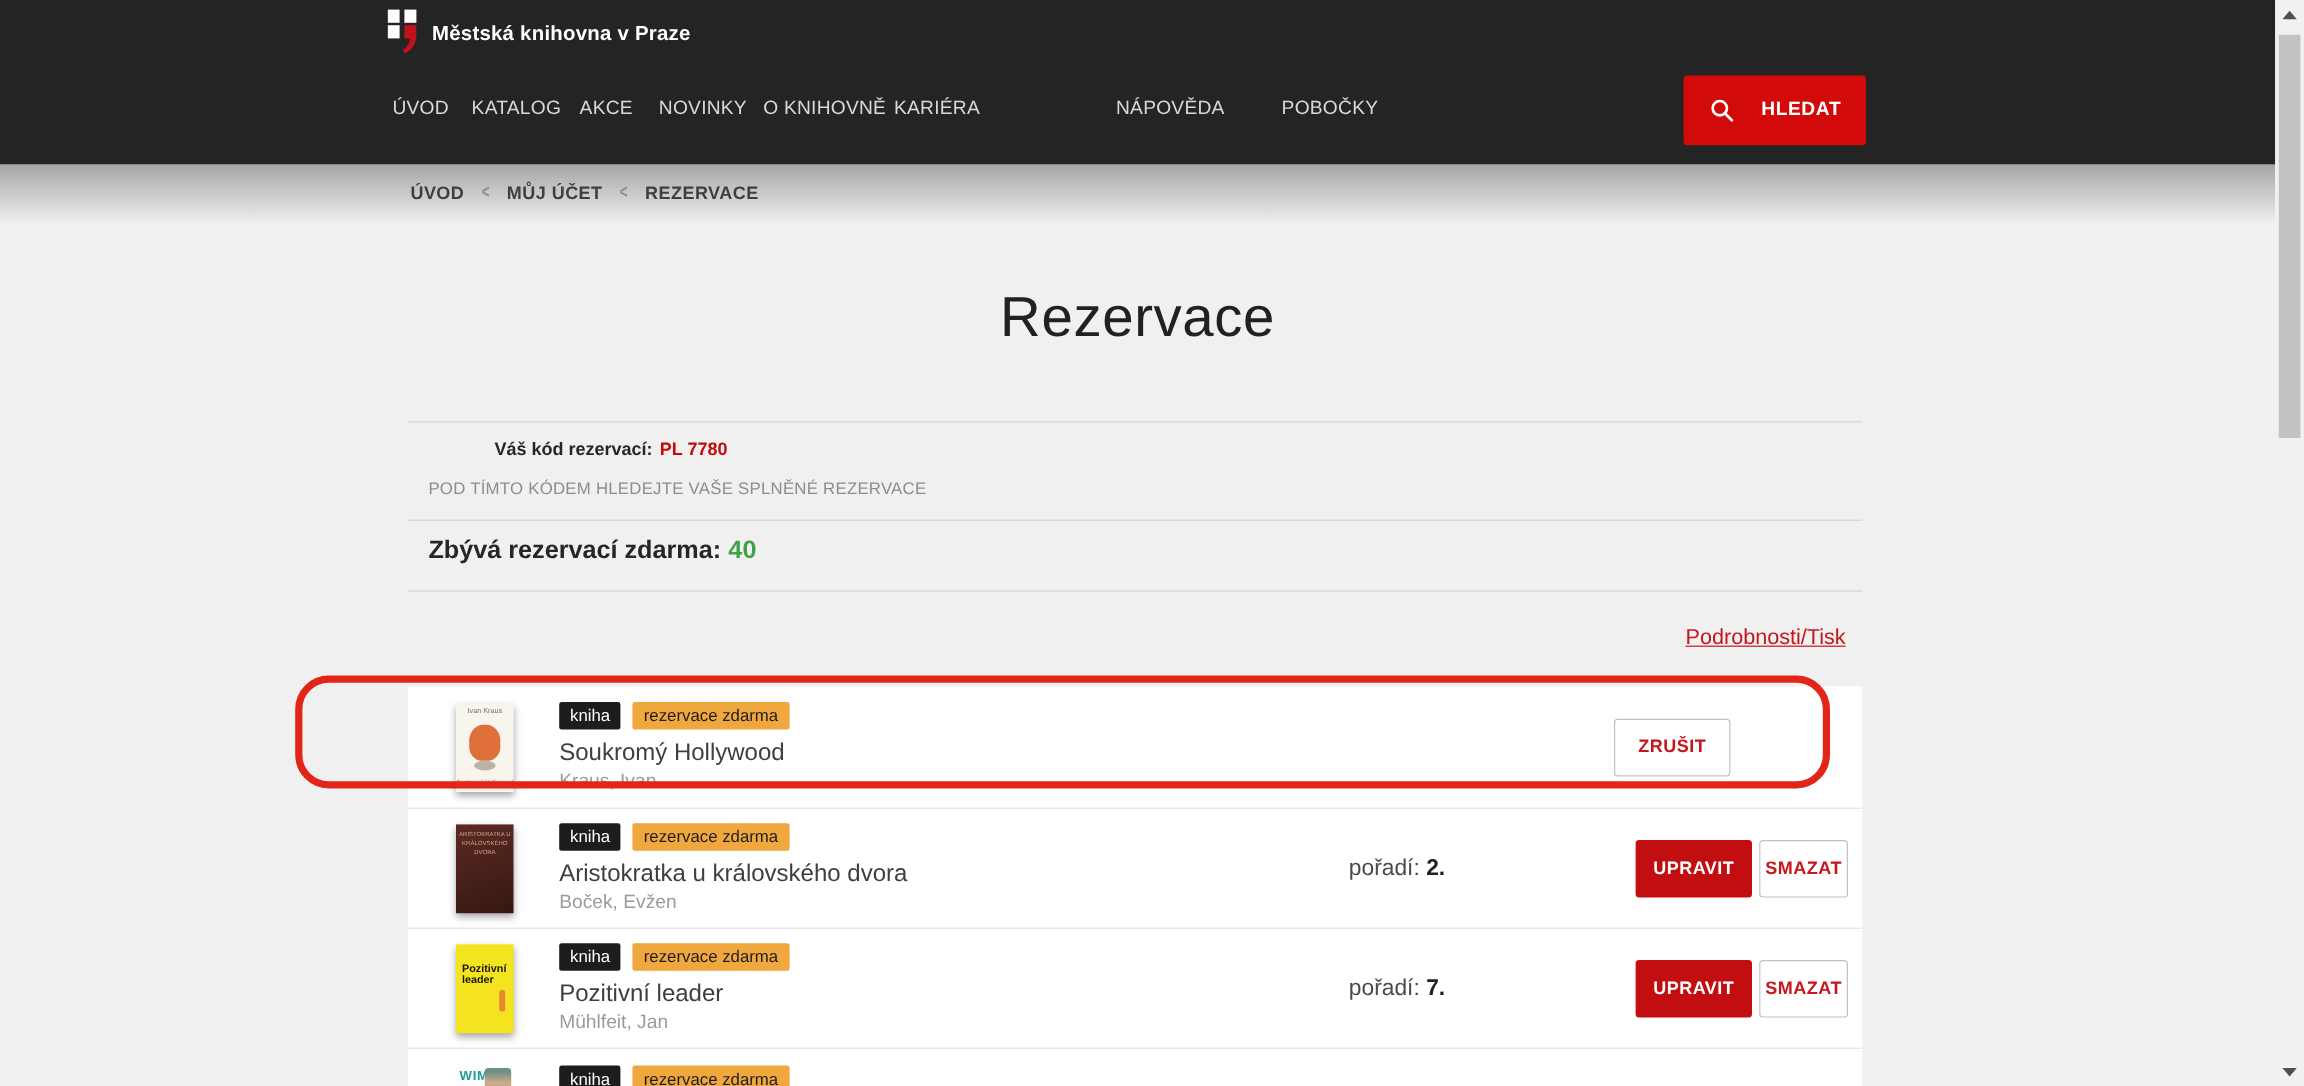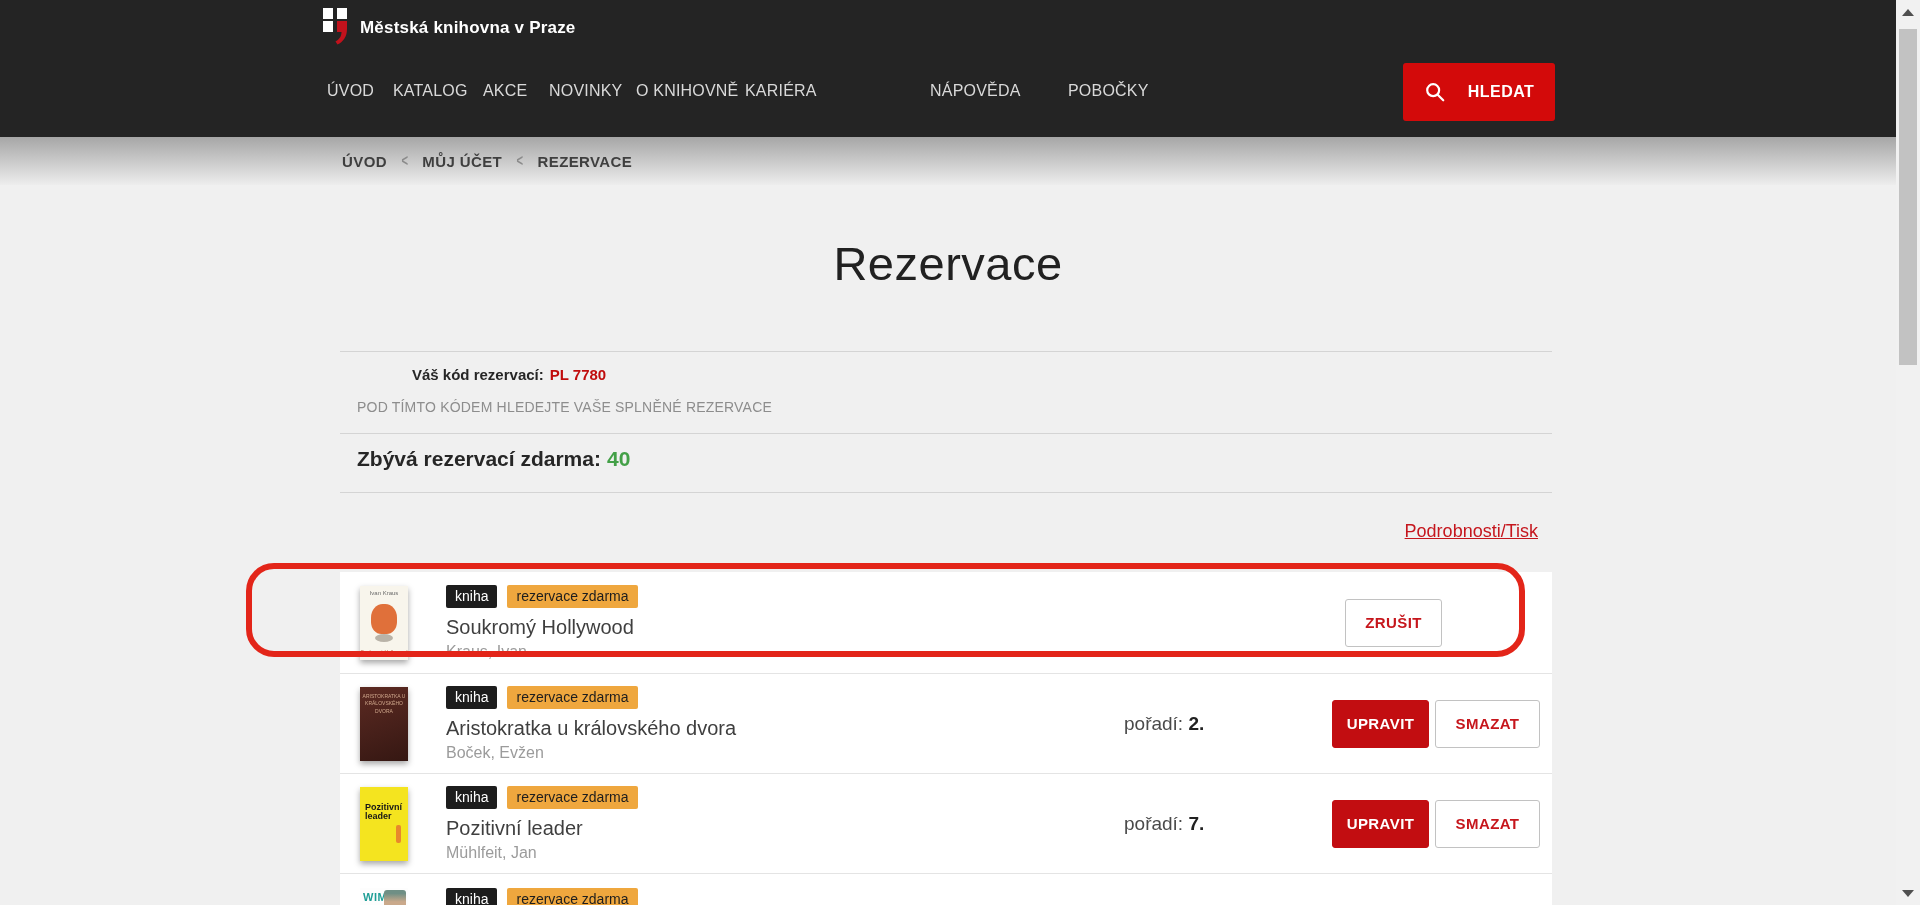--- a/index.html
+++ b/index.html
@@ -43,41 +43,41 @@
   .code-value { color:#c00c0c; margin-left:6px; }
   .code-hint { position:absolute; left:357px; top:399px; font-size:14px; color:#8d8d8d; letter-spacing:.2px; }
   .free-line { position:absolute; left:357px; top:447px; font-size:21px; font-weight:bold; color:#262626; }
   .free-value { color:#43a047; margin-left:6px; }
 
   .details-link { position:absolute; left:340px; top:521px; width:1198px; text-align:right;
     font-size:18px; color:#c5161d; text-decoration:underline; cursor:pointer; }
 
   
   .list-panel { position:absolute; left:340px; top:572px; width:1212px; height:333px; background:#fff; }
-  .res-row { position:relative; width:100%; display:flex; align-items:center; padding-left:20px; }
+  .res-row { position:relative; width:100%; display:flex; align-items:center; padding-left:40px; }
   .res-row.r1 { height:101px; }
   .res-row.r2, .res-row.r3 { height:100px; border-top:1px solid #e4e4e4; }
   .res-row.r4 { height:16px; border-top:1px solid #e4e4e4; align-items:flex-start; padding-top:14px; }
 
   .cover { width:48px; height:74px; flex:0 0 48px; margin-right:38px; box-shadow:0 3px 6px rgba(0,0,0,.35); overflow:hidden; position:relative; }
   .res-info { display:flex; flex-direction:column; }
   .badge-row { display:flex; gap:10px; }
   .badge { font-size:14px; line-height:1; padding:4px 9px 5px; border-radius:2px; }
   .badge-type { background:#1d1d1d; color:#fff; }
   .badge-free { background:#efa73e; color:#1d1d1d; }
   .res-title { margin-top:8px; font-size:20px; color:#3f3f3f; cursor:pointer; }
   .res-author { margin-top:4px; font-size:16px; color:#9b9b9b; }
 
   .order { position:absolute; left:784px; top:50%; transform:translateY(-50%); font-size:19px; color:#4a4a4a; }
   .order b { color:#212121; }
 
   .actions { position:absolute; right:12px; top:50%; transform:translateY(-50%); display:flex; gap:6px; }
   .btn { height:48px; border-radius:3px; font-size:15px; font-weight:bold; letter-spacing:.4px; cursor:pointer;
     display:flex; align-items:center; justify-content:center; font-family:inherit; }
-  .btn-outline { width:105px; background:#fff; border:1px solid #c2c2c2; color:#c6161c; }
+  .btn-outline { width:74px; background:#fff; border:1px solid #c2c2c2; color:#c6161c; }
   .btn-filled { width:97px; background:#c20d11; border:1px solid #c20d11; color:#fff; }
   .r1 .actions { right:110px; }
 
   
   .cover-1 { background:#f8f5ec; }
   .cover-1 .c-top { position:absolute; top:4px; left:0; right:0; text-align:center; font-size:6px; color:#6b6b6b; }
   .cover-1 .c-blob { position:absolute; top:18px; left:11px; width:26px; height:30px; background:#e0703a; border-radius:45% 45% 40% 40%; }
   .cover-1 .c-blob:before { content:""; position:absolute; left:4px; bottom:-8px; width:18px; height:8px; background:#b9b3a8; border-radius:50%; }
   .cover-1 .c-bot { position:absolute; bottom:5px; left:0; right:0; text-align:center; font-size:5px; color:#c2542c; }
   .cover-2 { background:linear-gradient(160deg,#5c2a22 0%,#47201a 55%,#351712 100%); }

